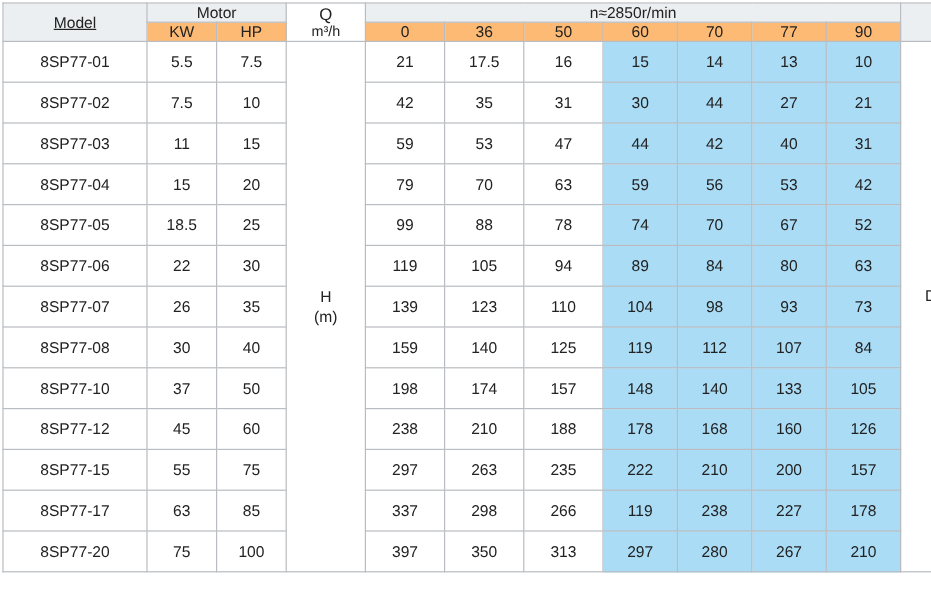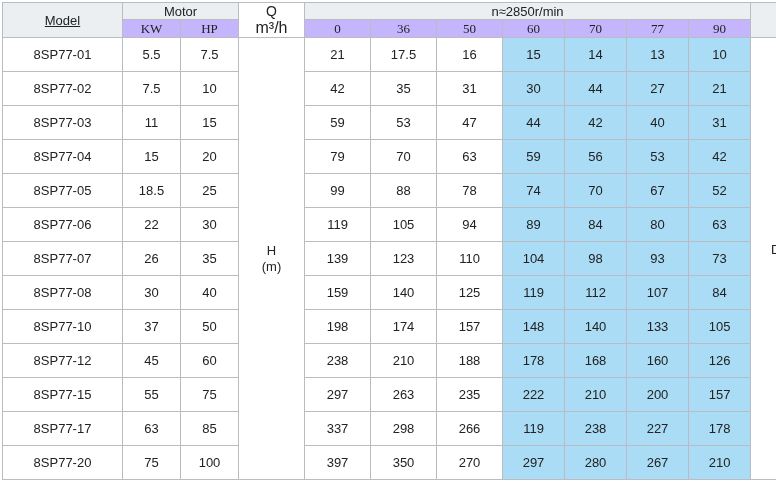--- a/index.html
+++ b/index.html
@@ -57,26 +57,25 @@
   }
   .hdr-q {
     background: #ffffff;
     font-size: 13px;
     line-height: 1.15;
   }
   .hdr-q .q-letter {
     font-size: 14px;
   }
   .hdr-q .q-unit {
-    font-size: 16px;
+    font-size: 12px;
   }
   .hdr-sub {
-    background: #c4b5fd;
-    font-size: 13px;
-    font-family: Liberation Serif, serif;
+    background: #fdba74;
+    font-size: 13px;
   }
   tbody td {
     height: 33px;
     font-size: 13px;
     background: #ffffff;
   }
   td.model {
     font-size: 13px;
   }
   td.hl {
@@ -287,21 +286,21 @@
           <td class="hl">238</td>
           <td class="hl">227</td>
           <td class="hl">178</td>
         </tr>
         <tr>
           <td class="model">8SP77-20</td>
           <td>75</td>
           <td>100</td>
           <td>397</td>
           <td>350</td>
-          <td>270</td>
+          <td>313</td>
           <td class="hl">297</td>
           <td class="hl">280</td>
           <td class="hl">267</td>
           <td class="hl">210</td>
         </tr>
       </tbody>
   </table>
 </div>
 
 </body></html>

